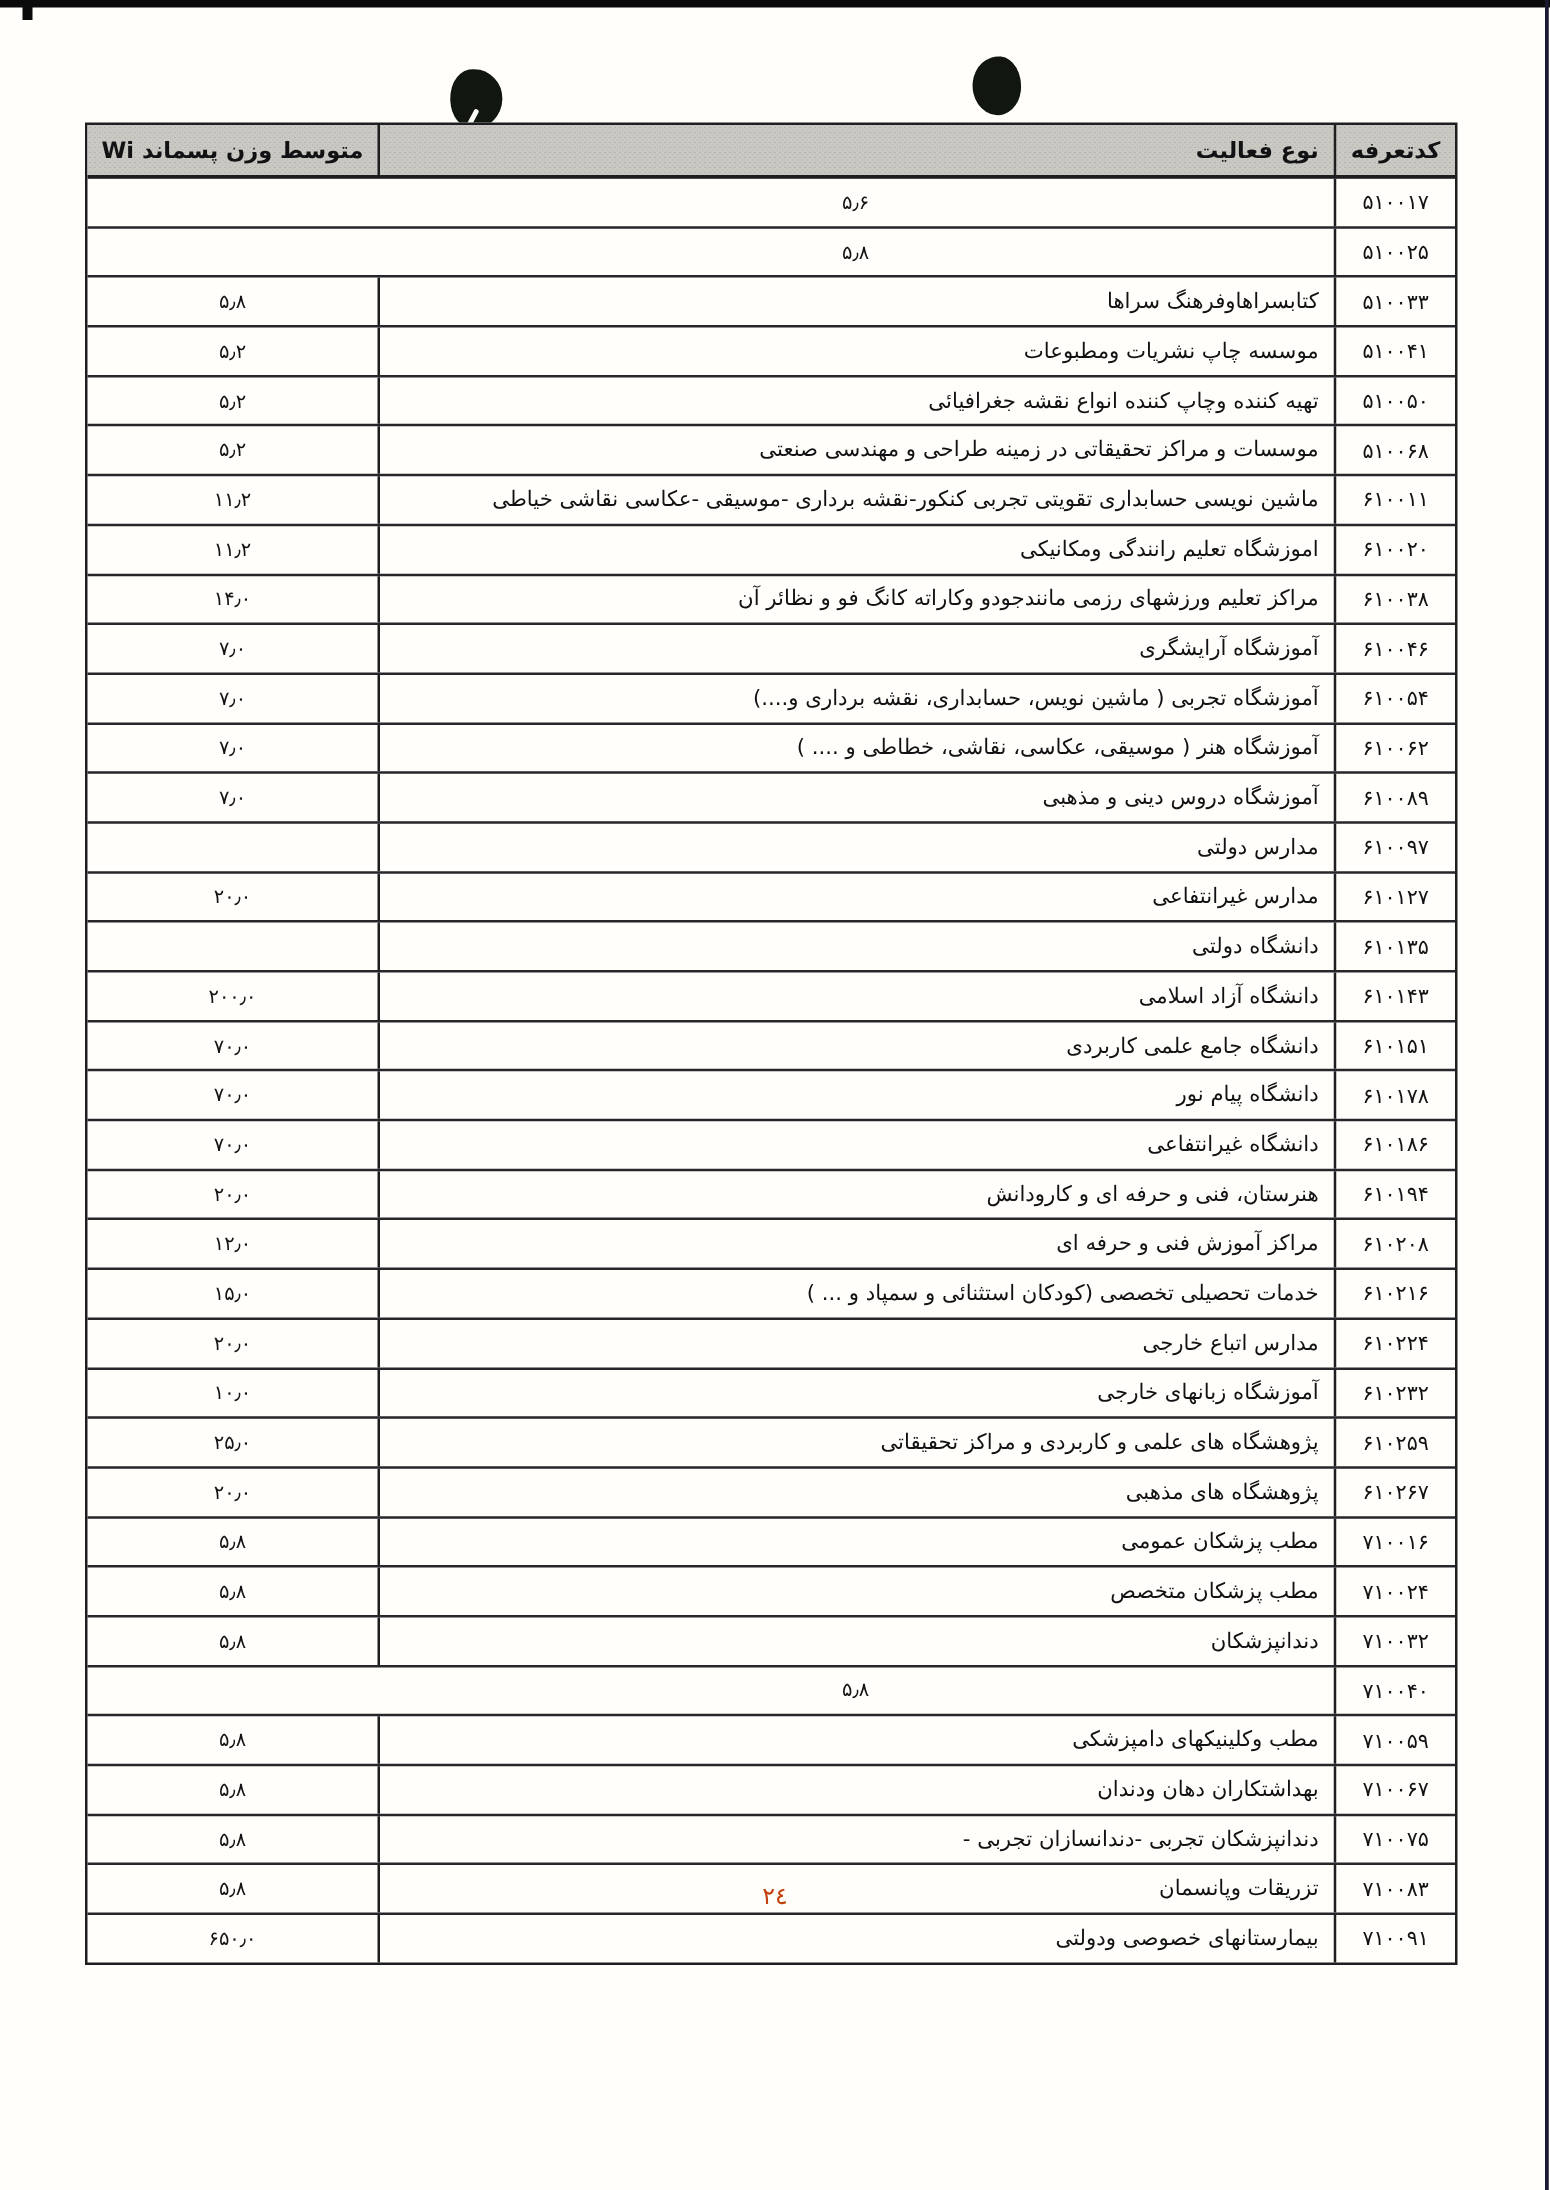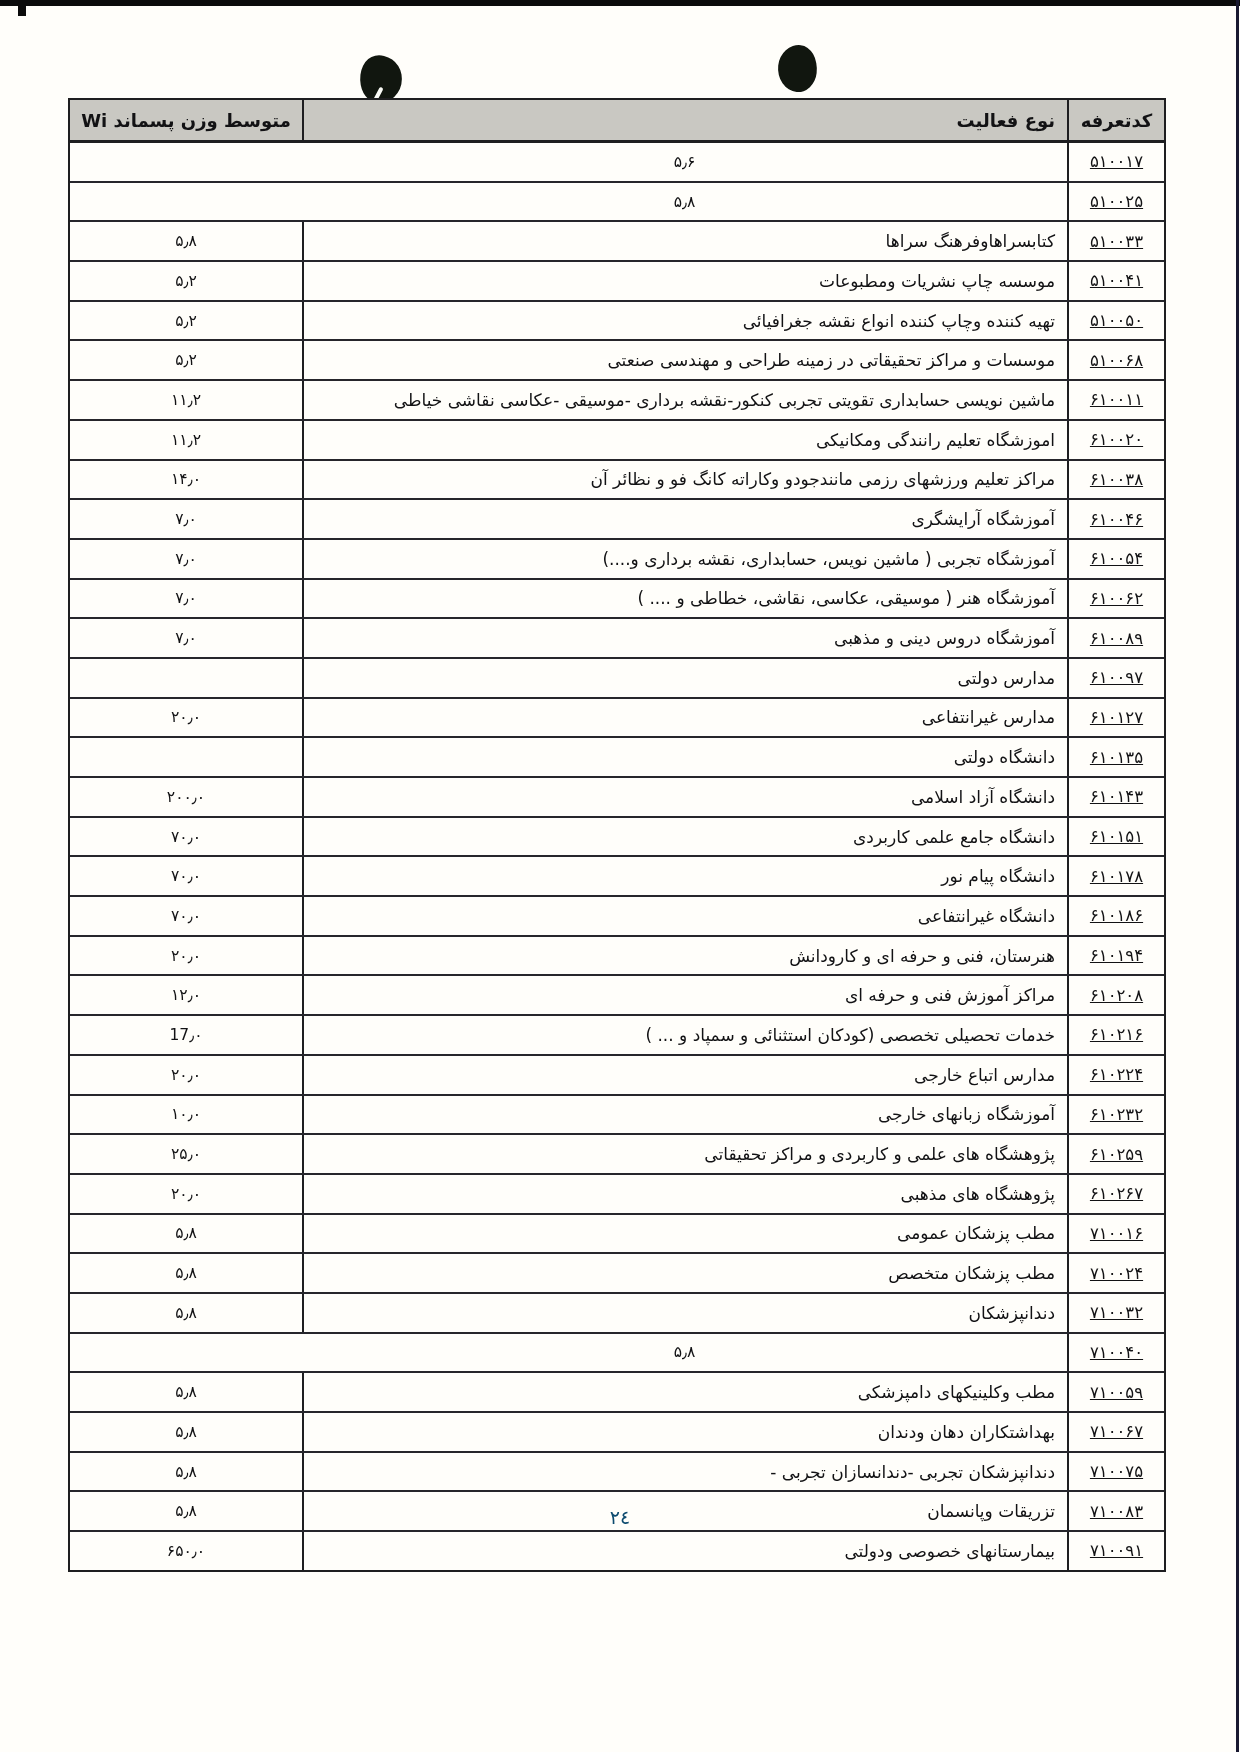--- a/index.html
+++ b/index.html
@@ -68,27 +68,27 @@
   .th,.td{
     display:flex;align-items:center;
     box-sizing:border-box;
     overflow:hidden;white-space:nowrap;
   }
   .col-code{justify-content:center;border-left:2px solid var(--line,#1e1e20);}
   .col-act{justify-content:flex-start;padding:0 12px;border-left:2px solid var(--line,#1e1e20);}
   .col-wt{justify-content:center;}
   .th{font-size:18px;}
   .th.col-act{justify-content:flex-start;}
-  .td.col-code{font-size:16.5px;letter-spacing:1px;text-decoration:underline;}
+  .td.col-code{font-size:16.5px;letter-spacing:1px;}
   .td.col-act{font-size:17px;}
   .td.col-wt{font-size:15.5px;}
   .pagenum{
     position:absolute;left:0;top:1506px;width:1240px;
     text-align:center;
-    font-size:19px;color:#0c4a6e;
+    font-size:19px;color:#c2410c;
     letter-spacing:2px;
   }
 </style>
 </head>
 <body>
 
 <div class="page">
 
   <div class="scan-top-edge"></div>
   <div class="scan-corner-tick"></div>
@@ -232,21 +232,21 @@
 
   <div class="tr">
     <div class="td col-code">۶۱۰۲۰۸</div>
     <div class="td col-act">مراکز آموزش فنی و حرفه ای</div>
     <div class="td col-wt">۱۲٫۰</div>
   </div>
 
   <div class="tr">
     <div class="td col-code">۶۱۰۲۱۶</div>
     <div class="td col-act">خدمات تحصیلی تخصصی (کودکان استثنائی و سمپاد و ... )</div>
-    <div class="td col-wt">17٫۰</div>
+    <div class="td col-wt">۱۵٫۰</div>
   </div>
 
   <div class="tr">
     <div class="td col-code">۶۱۰۲۲۴</div>
     <div class="td col-act">مدارس اتباع خارجی</div>
     <div class="td col-wt">۲۰٫۰</div>
   </div>
 
   <div class="tr">
     <div class="td col-code">۶۱۰۲۳۲</div>

